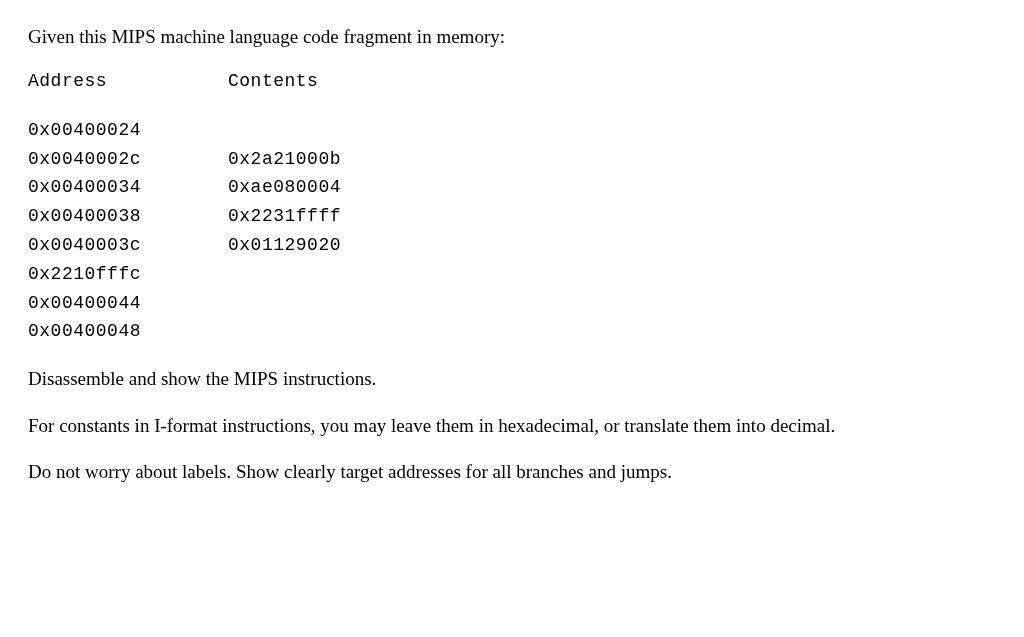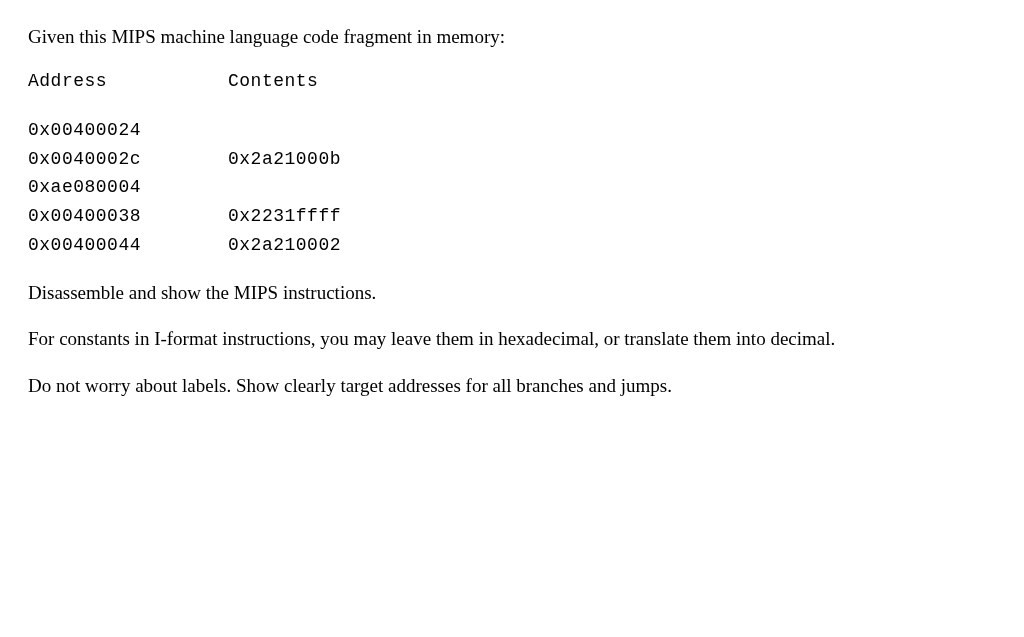--- a/index.html
+++ b/index.html
@@ -63,31 +63,37 @@
   </div>
 
   <div class="code-row">
     <div class="col-addr">0x00400024</div>
   </div>
   <div class="code-row">
     <div class="col-addr">0x0040002c</div>
     <div class="col-cont">0x2a21000b</div>
   </div>
   <div class="code-row">
+    <div class="col-addr">0x00400034</div>
     <div class="col-cont">0xae080004</div>
   </div>
   <div class="code-row">
     <div class="col-addr">0x00400038</div>
     <div class="col-cont">0x2231ffff</div>
   </div>
   <div class="code-row">
+    <div class="col-addr">0x0040003c</div>
+    <div class="col-cont">0x01129020</div>
+  </div>
+  <div class="code-row">
+    <div class="col-cont">0x2210fffc</div>
   </div>
   <div class="code-row">
     <div class="col-addr">0x00400044</div>
-    <div class="col-cont">0x2a210002</div>
   </div>
   <div class="code-row">
+    <div class="col-addr">0x00400048</div>
   </div>
 </div>
 
 <p class="para">Disassemble and show the MIPS instructions.</p>
 <p class="para">For constants in I-format instructions, you may leave them in hexadecimal, or translate them into decimal.</p>
 <p class="para">Do not worry about labels. Show clearly target addresses for all branches and jumps.</p>
 
 </body></html>

